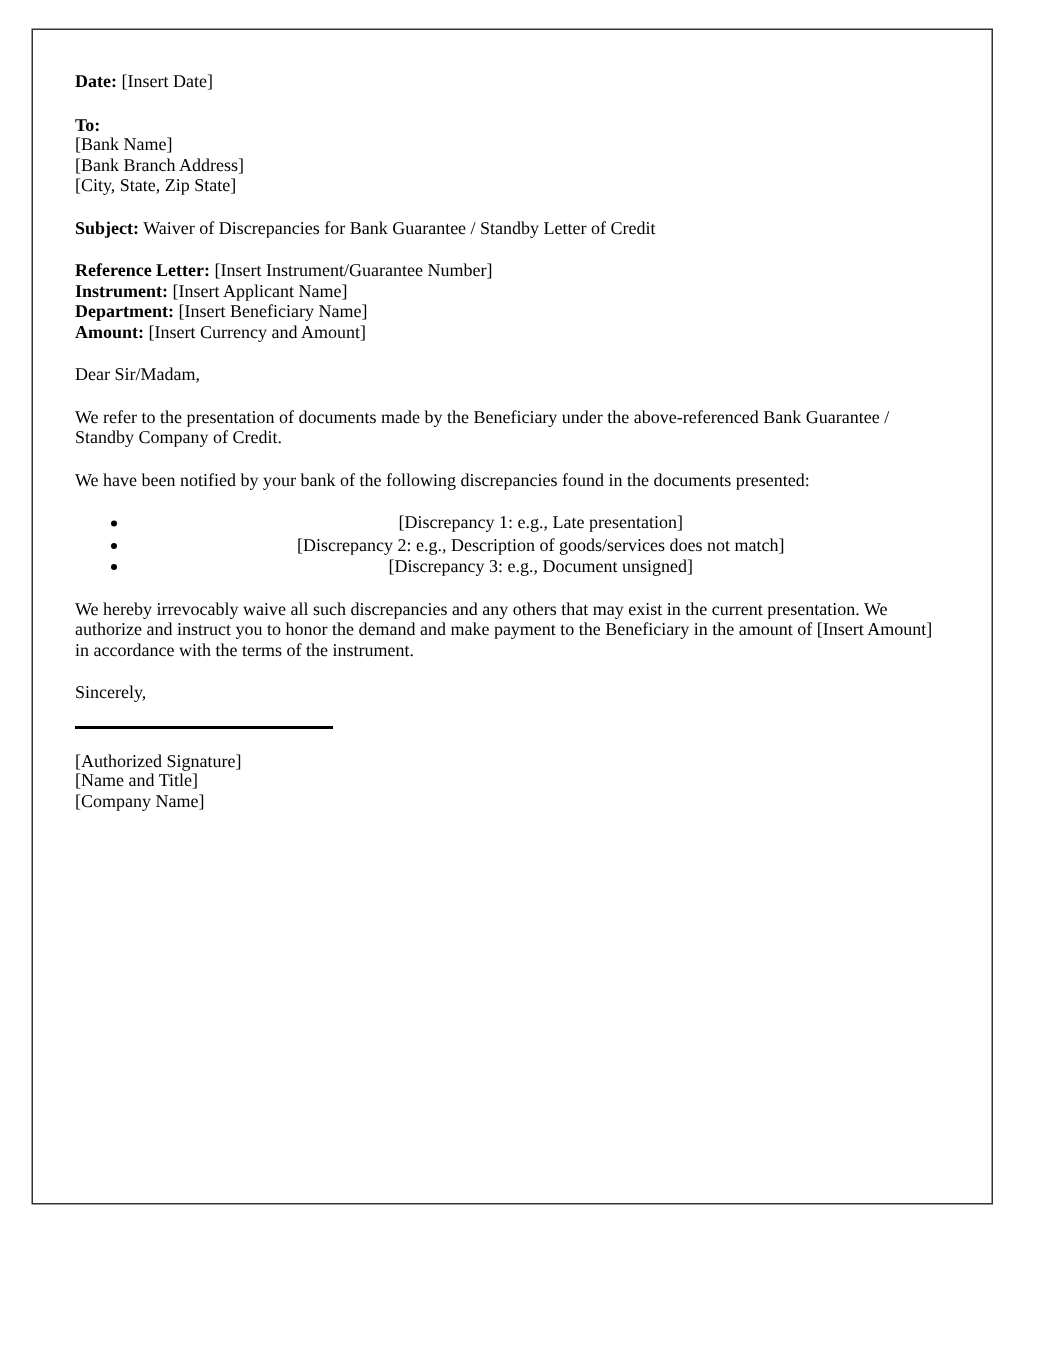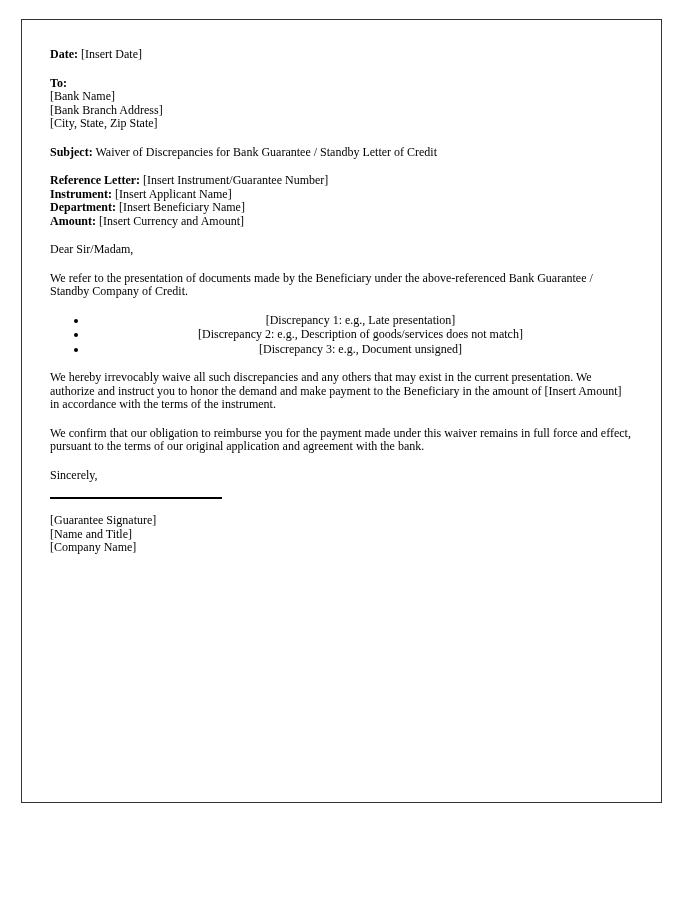--- a/index.html
+++ b/index.html
@@ -68,35 +68,35 @@
       <strong>Reference Letter:</strong> <span>[Insert Instrument/Guarantee Number]</span><br>
       <strong>Instrument:</strong> <span>[Insert Applicant Name]</span><br>
       <strong>Department:</strong> <span>[Insert Beneficiary Name]</span><br>
       <strong>Amount:</strong> <span>[Insert Currency and Amount]</span>
     </p>
 
     <p>Dear Sir/Madam,</p>
 
     <p>We refer to the presentation of documents made by the Beneficiary under the above-referenced Bank Guarantee / Standby Company of Credit.</p>
 
+    <p>We have been notified by your bank of the following discrepancies found in the documents presented:</p>
 
     <ul>
       <li>[Discrepancy 1: e.g., Late presentation]</li>
       <li>[Discrepancy 2: e.g., Description of goods/services does not match]</li>
       <li>[Discrepancy 3: e.g., Document unsigned]</li>
     </ul>
 
     <p>We hereby irrevocably waive all such discrepancies and any others that may exist in the current presentation. We authorize and instruct you to honor the demand and make payment to the Beneficiary in the amount of [Insert Amount] in accordance with the terms of the instrument.</p>
 
-    <p>We confirm that our obligation to reimburse you for the payment made under this waiver remains in full force and effect, pursuant to the terms of our original application and agreement with the bank.</p>
 
     <p>Sincerely,</p>
 
     <div class="sig-line"></div>
 
     <p class="sig-block">
-      <span>[Guarantee Signature]</span><br>
+      <span>[Authorized Signature]</span><br>
       <span>[Name and Title]</span><br>
       <span>[Company Name]</span>
     </p>
 
   </div>
 </div>
 
 </body></html>

